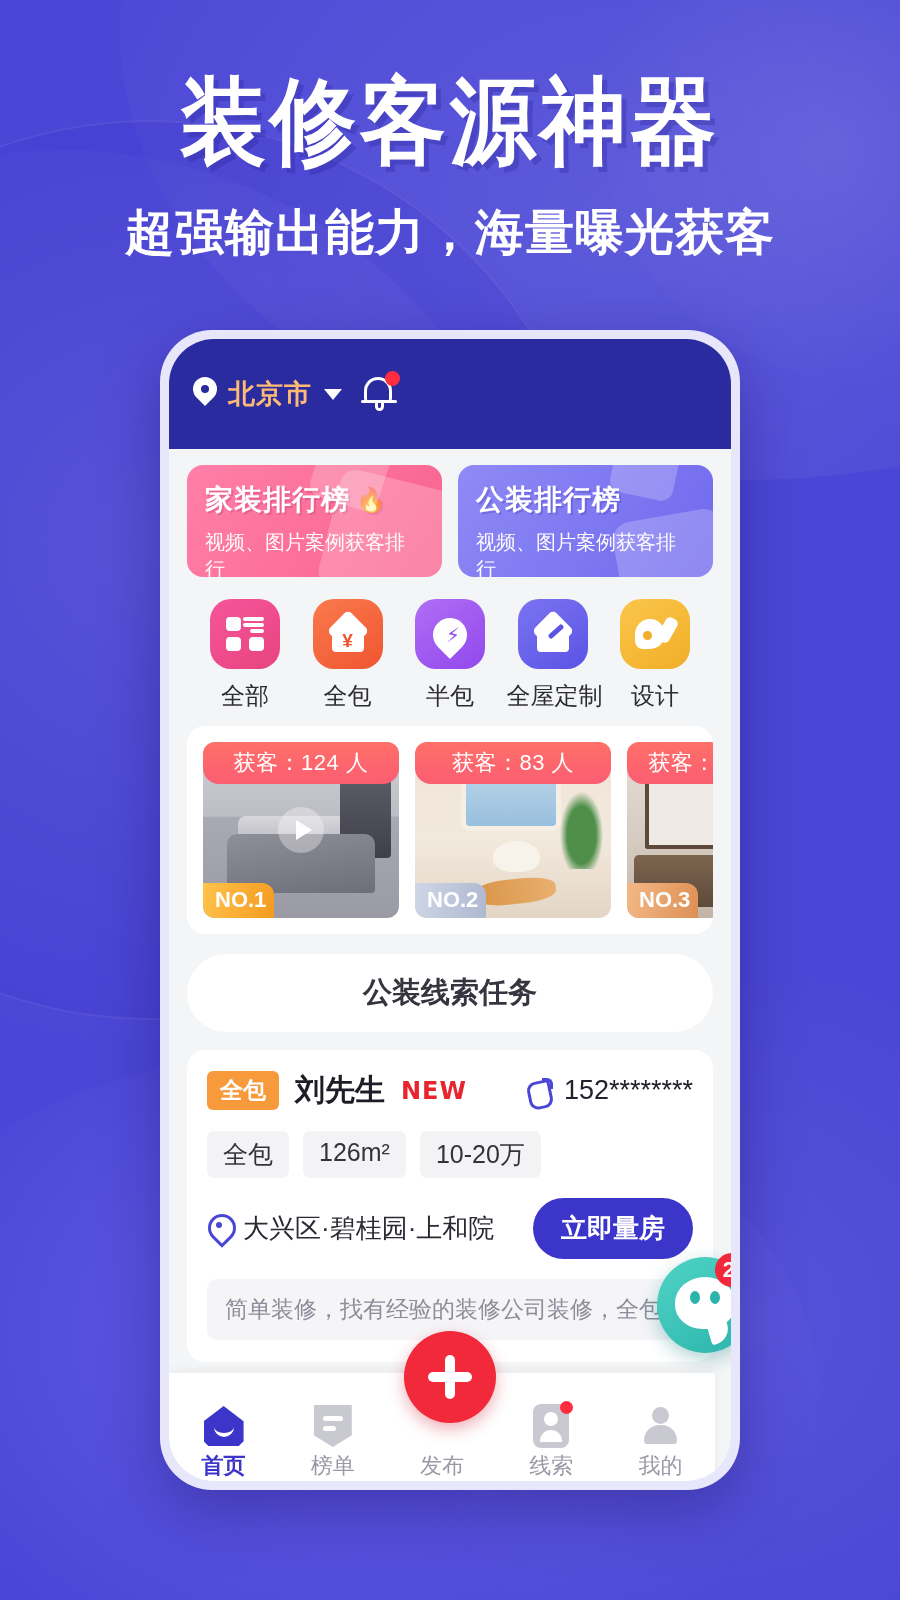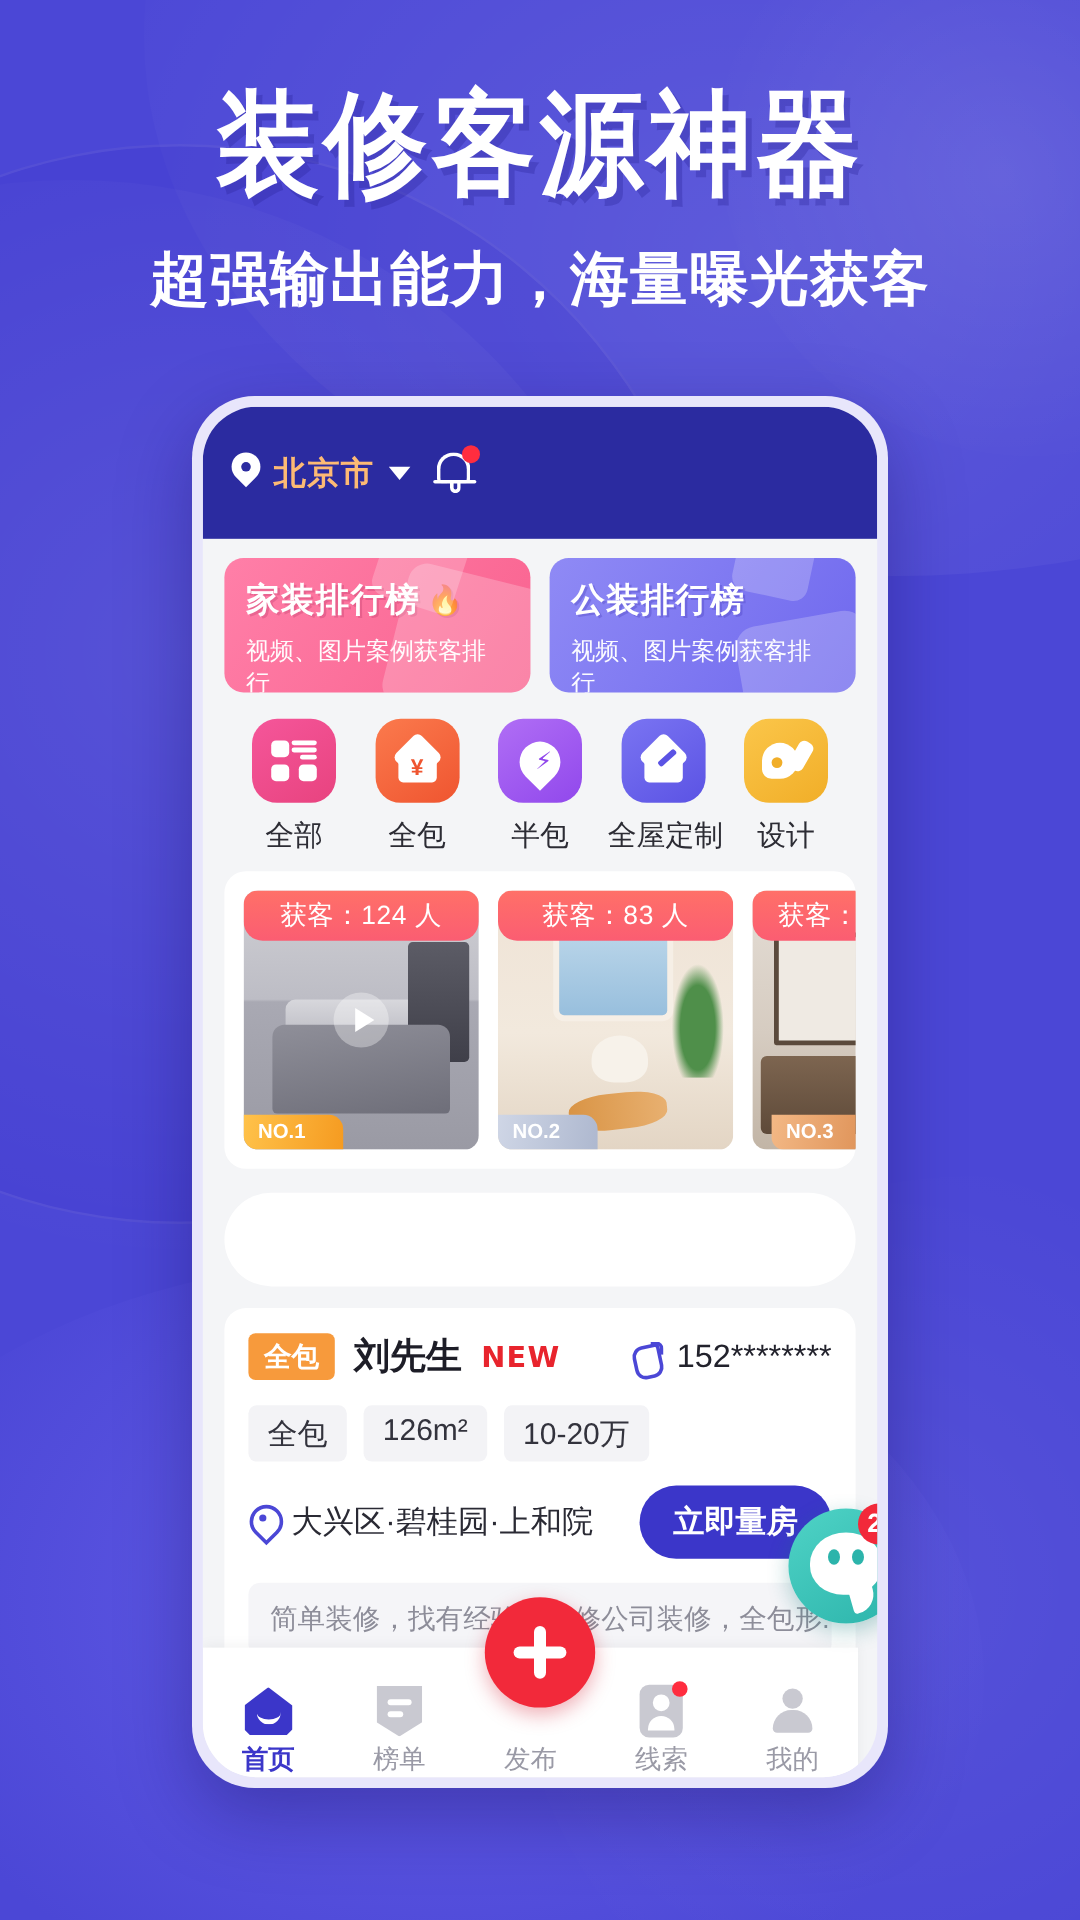--- a/index.html
+++ b/index.html
@@ -168,21 +168,21 @@
   .sec-bar { width:7px; height:28px; background:#4b47d6; border-radius:4px; margin-right:12px; }
   .sec-title { font-size:29px; font-weight:700; color:#1d1d27; }
   .sec-more { margin-left:auto; font-size:23px; color:#9a9aa6; display:flex; align-items:center; gap:8px; }
   .chev { width:11px;height:11px;border-top:2.5px solid #9a9aa6;border-right:2.5px solid #9a9aa6;
           transform:rotate(45deg); }
 
   
   .rank-wrap { margin:14px 18px 0 18px; background:#fff; border-radius:18px; padding:16px 0 16px 16px;
                overflow:hidden; }
   .rank-row { display:flex; gap:16px; }
-  .rank-card { width:196px; height:216px; border-radius:12px; position:relative; overflow:hidden; flex:none; }
+  .rank-card { width:196px; height:176px; border-radius:12px; position:relative; overflow:hidden; flex:none; }
   .rank-card.c3cut { width:110px; }
   .rank-img { position:absolute; inset:0; }
   
   .img1 { background:
       linear-gradient(180deg,#cfcfd4 0%,#bdbdc5 42%,#a9a9b3 43%,#9a9aa4 100%); }
   .img1:after { content:''; position:absolute; left:12%; top:52%; width:76%; height:34%;
       background:linear-gradient(170deg,#8f8f99,#6e6e79); border-radius:10px 10px 4px 4px; }
   .img1:before { content:''; position:absolute; left:18%; top:42%; width:64%; height:18%;
       background:linear-gradient(180deg,#d7d7dc,#b6b6be); border-radius:8px; }
   .img1-extra { position:absolute; right:4%; top:20%; width:26%; height:46%;
@@ -206,26 +206,26 @@
       background:linear-gradient(180deg,#7d6550,#5e4a39); border-radius:5px; }
 
   .rank-tag {
     position:absolute; left:0; right:0; top:0; height:42px;
     background:linear-gradient(180deg,#ff7068,#fb5d72);
     border-radius:0 0 16px 16px;
     display:flex; align-items:center; justify-content:center;
     color:#fff; font-size:22px; font-weight:500; letter-spacing:.5px;
   }
   .rank-no {
-    position:absolute; left:0; bottom:0; padding:4px 31px 5px 12px;
+    position:absolute; left:0; bottom:0; padding:4px 8px 5px 12px;
     background:linear-gradient(100deg,#ffc24a,#f59b21);
-    border-radius:0 12px 0 10px; color:#fff; font-size:17px; font-weight:600;
+    border-radius:0 12px 0 10px; color:#fff; font-size:22px; font-weight:600;
   }
   .rank-no.silver { background:linear-gradient(100deg,#cfd6e6,#aeb8cf); }
-  .rank-no.bronze { background:linear-gradient(100deg,#f3b885,#dd9055);margin-left:16px; }
+  .rank-no.bronze { background:linear-gradient(100deg,#f3b885,#dd9055); }
   .play-btn { position:absolute; left:50%; top:50%; transform:translate(-50%,-50%);
               width:46px; height:46px; border-radius:50%; background:rgba(255,255,255,.34);
               display:flex; align-items:center; justify-content:center; }
   .play-btn i { width:0;height:0;border-left:16px solid #fff;border-top:10px solid transparent;
                 border-bottom:10px solid transparent; margin-left:5px; }
 
   
   .tabs { margin:20px 18px 0 18px; background:#fff; border-radius:40px; display:flex; height:78px; }
   .tab { flex:1; display:flex; align-items:center; justify-content:center;
          font-size:29px; font-weight:600; color:#35353f; border-radius:40px; }
@@ -453,20 +453,21 @@
           </div>
           <div class="rank-card c3cut">
             <div class="rank-img img3"></div>
             <div class="rank-tag">获客：</div>
             <div class="rank-no bronze">NO.3</div>
           </div>
         </div>
       </div>
 
       <div class="tabs">
+        <div class="tab">公装线索任务</div>
       </div>
 
       <div class="lead">
         <div class="lead-top">
           <span class="badge-pkg">全包</span>
           <span class="lead-name">刘先生</span>
           <span class="new-tag">NEW</span>
           <span class="lead-phone">
             <span class="ph-ico"></span>
             <span>152********</span>

